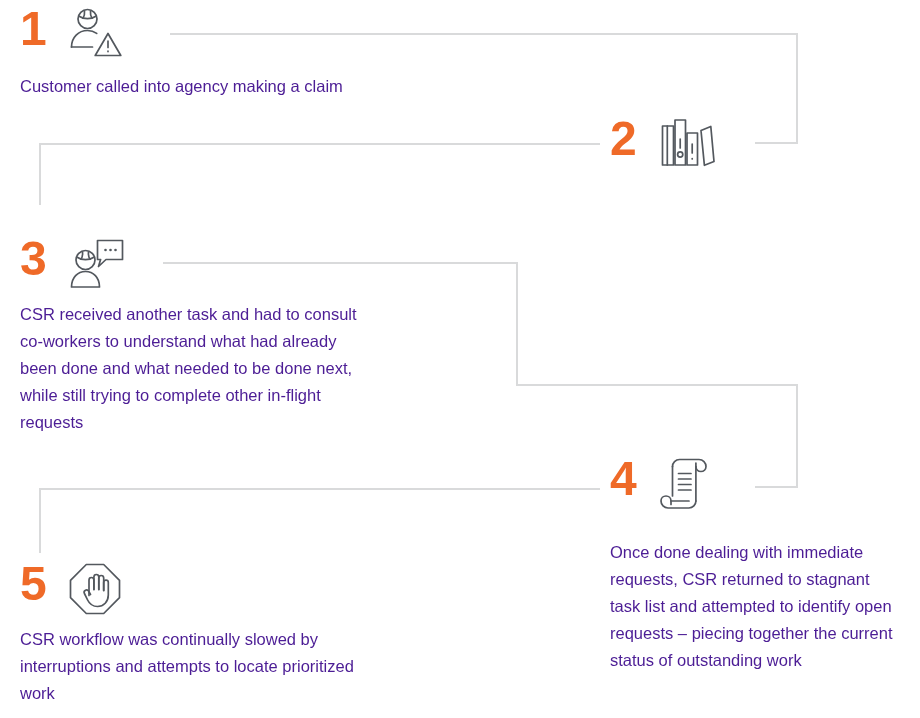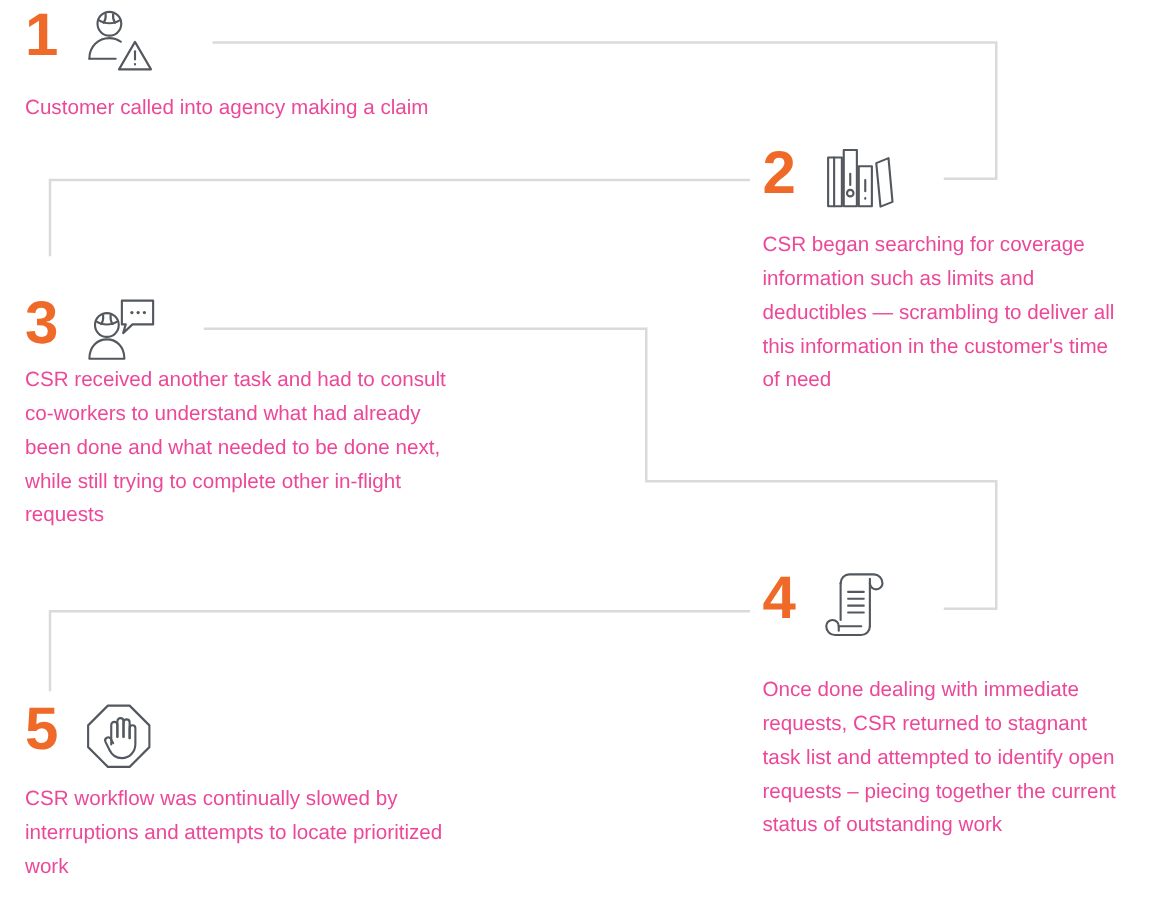--- a/index.html
+++ b/index.html
@@ -51,34 +51,34 @@
   }
   .step-icon {
     display: block;
     margin-left: 4px;
     margin-top: 2px;
   }
   .step-text {
     font-family: "Liberation Sans", sans-serif;
     font-size: 16.5px;
     line-height: 27px;
-    color: #ec4899;
+    color: #4c1d95;
     margin: 0;
     padding: 0;
   }
 
   
   #step-1 { left: 20px; top: 5px;  width: 330px; }
   #step-1 .step-text { margin-top: 12px; }
 
   #step-2 { left: 610px; top: 115px; width: 290px; }
   #step-2 .step-text { margin-top: 12px; }
 
   #step-3 { left: 20px; top: 235px; width: 340px; }
-  #step-3 .step-text { }
+  #step-3 .step-text { margin-top: 10px; }
 
   #step-4 { left: 610px; top: 455px; width: 285px; }
   #step-4 .step-text { margin-top: 28px; }
 
   #step-5 { left: 20px; top: 560px; width: 345px; }
   #step-5 .step-text { margin-top: 10px; }
 </style>
 </head>
 <body>
 
@@ -135,21 +135,20 @@
           <circle cx="22.2" cy="37.5" r="2.6"></circle>
 
           <rect x="29" y="16" width="10.5" height="32"></rect>
           <path d="M34.2,27 V36"></path>
           <path d="M34.2,41.5 V42"></path>
 
           <path d="M43.0,13.5 L52.8,9.5 L56.0,44.5 L46.4,48.3 Z"></path>
         </svg>
       </span>
     </div>
-    <p class="step-text">CSR began searching for coverage information such as limits and deductibles — scrambling to deliver all this information in the customer's time of need</p>
   </div>
 
   <div class="step" id="step-3">
     <div class="step-head">
       <span class="step-number">3</span>
       <span class="step-icon">
         <svg width="58" height="54" viewBox="0 0 58 54" fill="none" stroke="#53585e" stroke-width="1.7" stroke-linecap="round" stroke-linejoin="round">
 
           <circle cx="17.5" cy="23" r="9.5"></circle>
           <path d="M9.2,20.2 C11.5,21.8 14.2,22.6 17.5,22.6 C20.8,22.6 23.5,21.8 25.8,20.2"></path>

